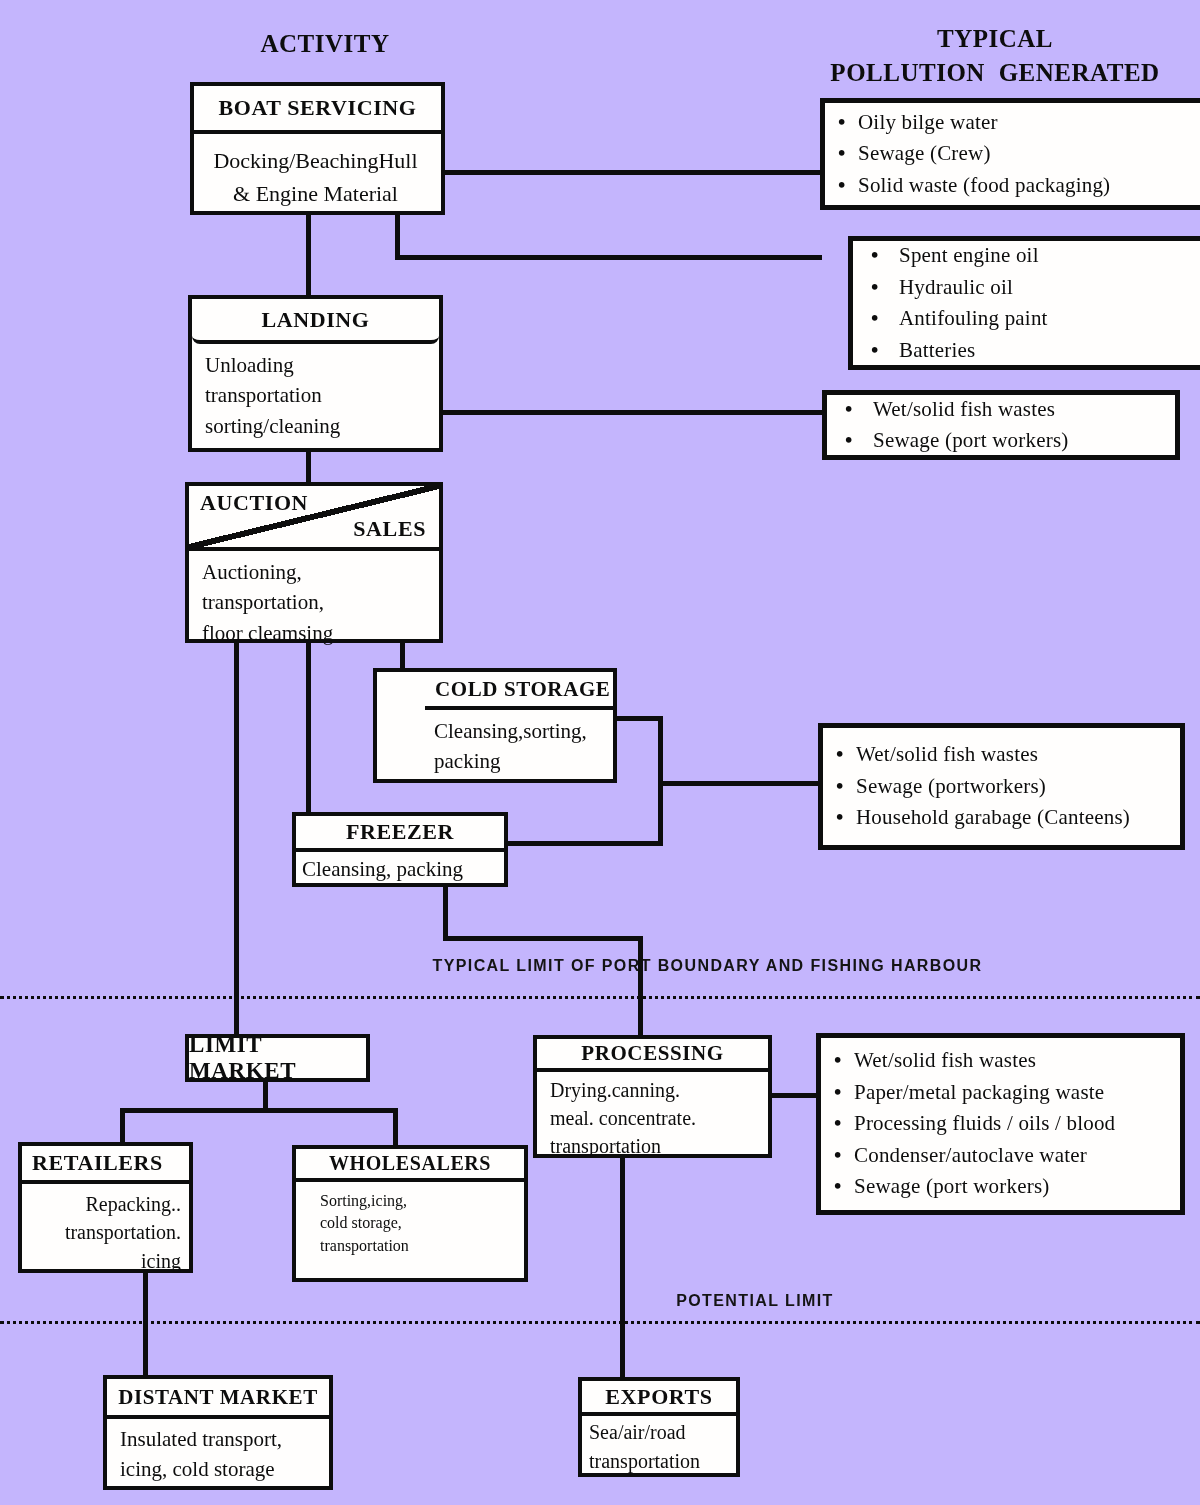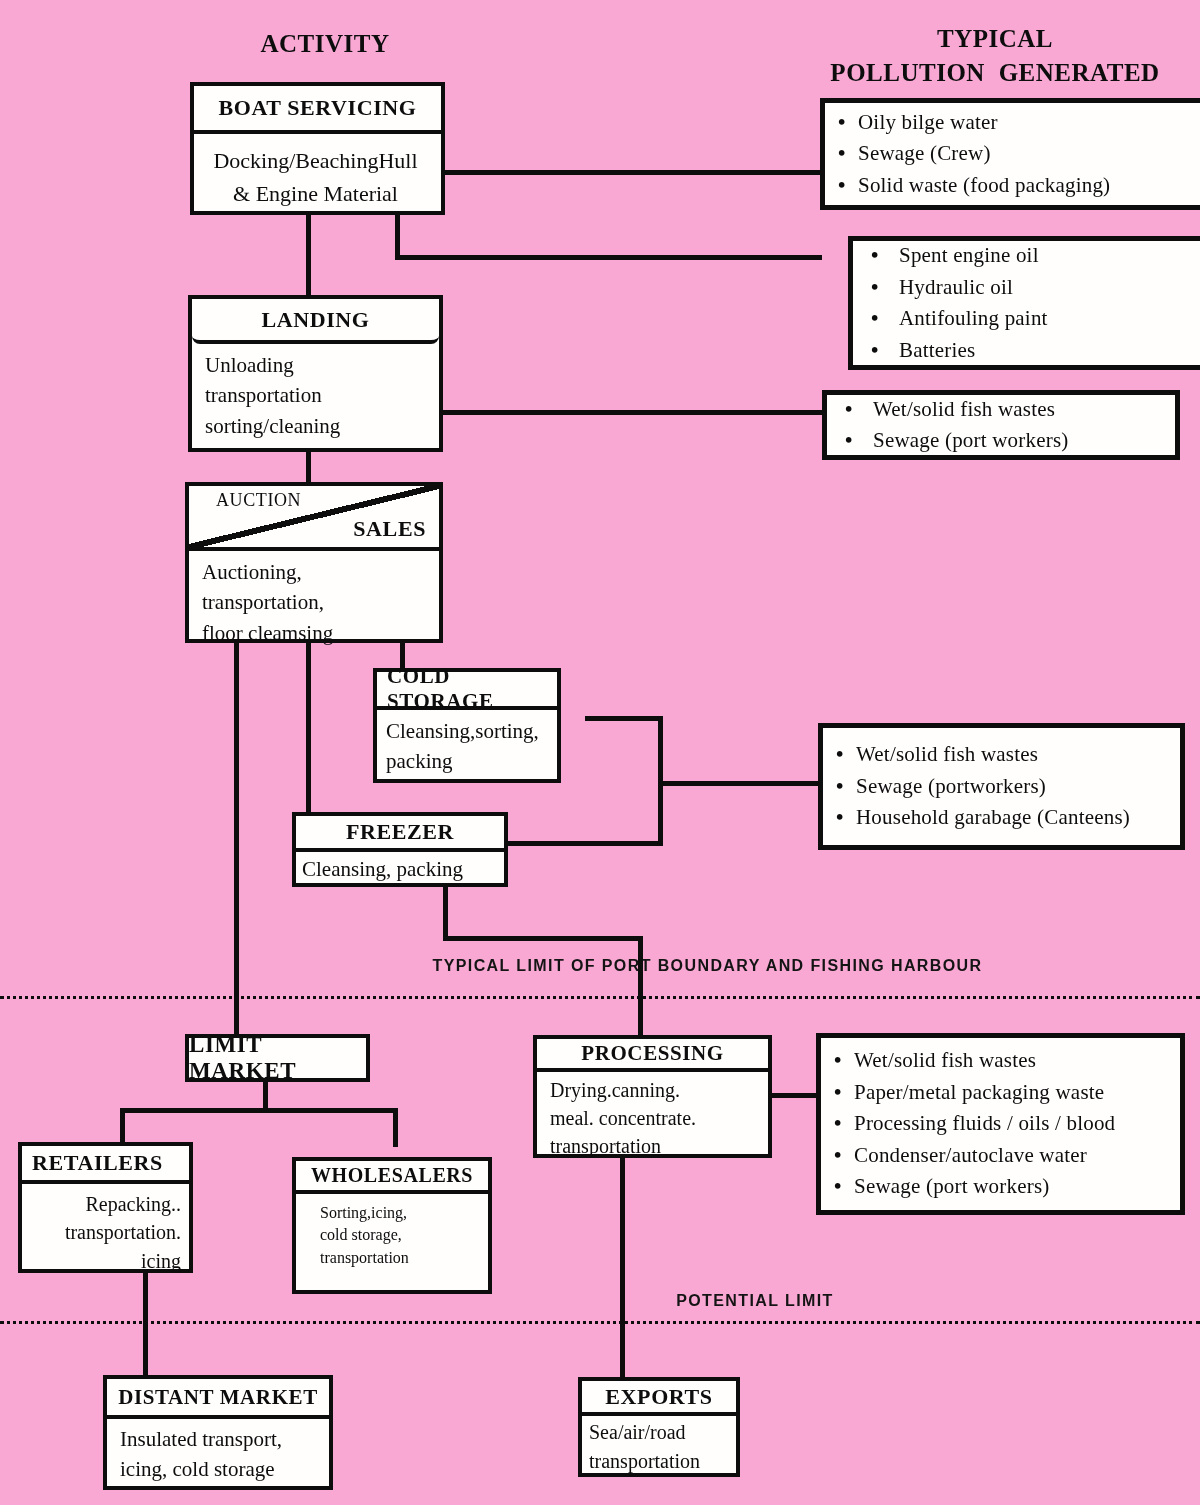--- a/index.html
+++ b/index.html
@@ -1,38 +1,38 @@
 <!DOCTYPE html>
 <html><head>
 <meta charset="utf-8">
 <style>
   * { margin:0; padding:0; box-sizing:border-box; }
   html,body { background:#ffffff; }
   body { font-family:"Liberation Serif", serif; }
-  .page { position:relative; width:1200px; height:1505px; background:#f9a8d4; color:#0d0d0d; overflow:hidden; }
+  .page { position:relative; width:1200px; height:1505px; background:#c4b5fd; color:#0d0d0d; overflow:hidden; }
 
   .hdr { position:absolute; font-weight:bold; text-align:center; white-space:pre-line; letter-spacing:.5px; }
   #activity-hdr { font-size:25px; }
   #pollution-hdr { font-size:25px; line-height:1.35; word-spacing:7px; }
 
   
   .abox { position:absolute; border:4px solid #0d0d0d; background:#fffefd; }
   .abox .t { border-bottom:4px solid #0d0d0d; font-size:22px; font-weight:bold; letter-spacing:.6px;
              display:flex; align-items:center; justify-content:center; }
   .abox .t.tl { justify-content:flex-start; padding-left:10px; }
   .abox .b { font-size:21px; line-height:1.45; padding:6px 8px 4px 13px; white-space:pre-line; }
   .abox .b.bc { text-align:center; padding-left:4px; font-size:22px; line-height:1.5; padding-top:10px; }
   .abox.single { display:flex; align-items:center; justify-content:center; font-size:23px; font-weight:bold; letter-spacing:.6px; }
 
   
   .diag { position:relative;
           background:linear-gradient(to bottom right,
             transparent calc(50% - 3px), #0d0d0d calc(50% - 3px),
             #0d0d0d calc(50% + 3px), transparent calc(50% + 3px)); }
-  .diag .dl { position:absolute; top:4px; left:11px; font-size:18px; font-weight:normal; letter-spacing:.6px;margin-left:16px; }
+  .diag .dl { position:absolute; top:4px; left:11px; font-size:22px; font-weight:bold; letter-spacing:.6px; }
   .diag .dr { position:absolute; bottom:5px; right:13px; font-size:22px; font-weight:bold; letter-spacing:.6px; }
 
   
   .pbox { position:absolute; border:5px solid #0d0d0d; background:#fffefd;
           display:flex; flex-direction:column; justify-content:center; padding:6px 6px; }
   .pbox ul { list-style:none; }
   .pbox li { font-size:21px; line-height:1.5; padding-left:27px; position:relative; letter-spacing:.2px; }
   .pbox li::before { content:"\2022"; position:absolute; left:7px; font-weight:bold; }
   .pbox.wide li { padding-left:40px; }
   .pbox.wide li::before { left:12px; }
@@ -97,21 +97,21 @@
   <div class="abox" style="left:185px;top:482px;width:258px;height:161px;">
     <div class="t diag" style="height:65px;border-bottom-width:4px;">
       <span class="dl">AUCTION</span>
       <span class="dr">SALES</span>
     </div>
     <div class="b">Auctioning,
 transportation,
 floor cleamsing</div>
   </div>
 
-  <div class="abox" style="left:373px;top:668px;width:188px;height:115px;">
+  <div class="abox" style="left:373px;top:668px;width:244px;height:115px;padding-left:48px;">
     <div class="t tl" style="height:38px;font-size:21px;">COLD STORAGE</div>
     <div class="b" style="padding-left:9px;">Cleansing,sorting,
 packing</div>
   </div>
 
   <div class="abox" style="left:292px;top:812px;width:216px;height:75px;">
     <div class="t" style="height:36px;">FREEZER</div>
     <div class="b" style="padding:2px 4px 0 6px;">Cleansing, packing</div>
   </div>
 
@@ -126,21 +126,21 @@
 transportation</div>
   </div>
 
   <div class="abox" style="left:18px;top:1142px;width:175px;height:131px;">
     <div class="t tl" style="height:38px;">RETAILERS</div>
     <div class="b" style="padding-left:10px;line-height:1.42;font-size:20px;text-align:right;">Repacking..
 transportation.
 icing</div>
   </div>
 
-  <div class="abox" style="left:292px;top:1145px;width:200px;height:137px;margin-top:12px;">
+  <div class="abox" style="left:292px;top:1145px;width:236px;height:137px;">
     <div class="t" style="height:33px;font-size:20px;">WHOLESALERS</div>
     <div class="b" style="padding-left:24px;padding-top:8px;line-height:1.4;font-size:16px;">Sorting,icing,
 cold storage,
 transportation</div>
   </div>
 
   <div class="abox" style="left:103px;top:1375px;width:230px;height:115px;">
     <div class="t" style="height:40px;font-size:21px;">DISTANT MARKET</div>
     <div class="b" style="padding-top:5px;">Insulated transport,
 icing, cold storage</div>

